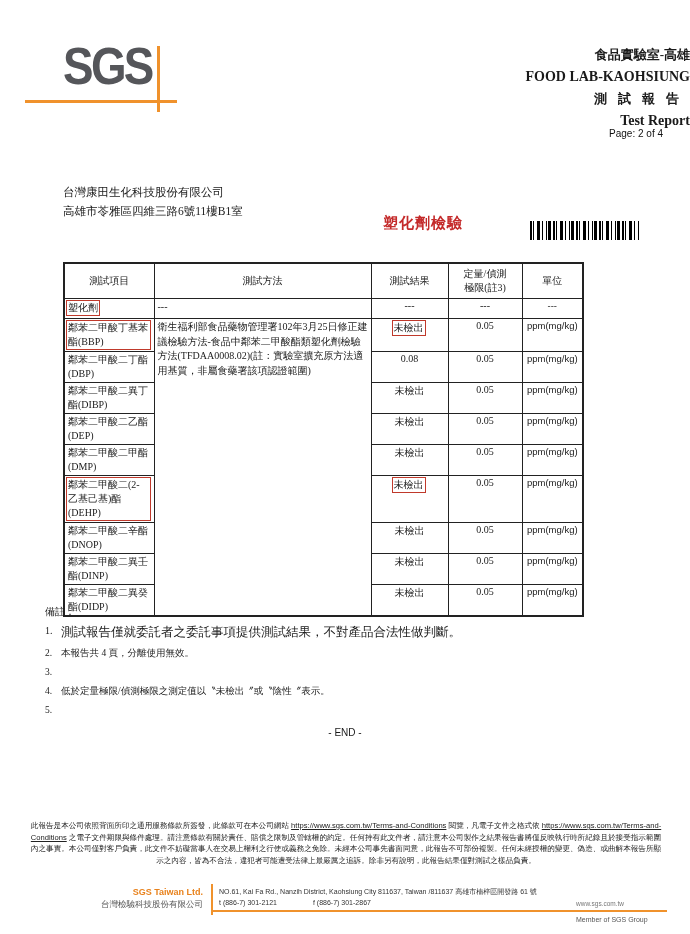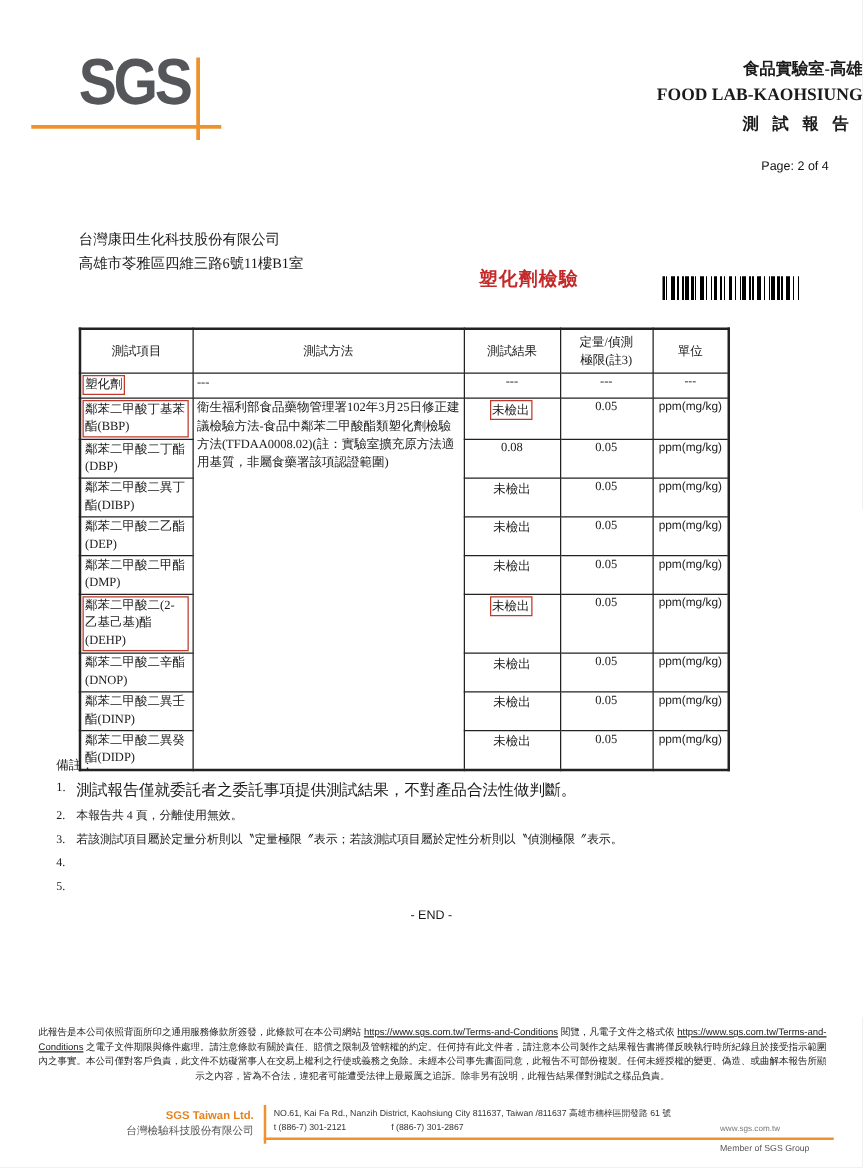--- a/index.html
+++ b/index.html
@@ -91,20 +91,21 @@
   <div class="logo-wrap">
     <div class="logo-hline"></div>
     <div class="logo-vline"></div>
     <div class="logo-text">SGS</div>
   </div>
 
   <div class="title-block">
     <div class="t-zh">食品實驗室-高雄</div>
     <div class="t-en">FOOD LAB-KAOHSIUNG</div>
     <div class="t-report-zh">測試報告</div>
+    <div class="t-en">Test Report</div>
   </div>
 
   <div class="page-num">Page: 2 of 4</div>
 
   <div class="client">
     <div>台灣康田生化科技股份有限公司</div>
     <div>高雄市苓雅區四維三路6號11樓B1室</div>
   </div>
 
 
@@ -198,24 +199,24 @@
     <div class="note big">
       <span class="n">1.</span>
       <span class="t">測試報告僅就委託者之委託事項提供測試結果，不對產品合法性做判斷。</span>
     </div>
     <div class="note">
       <span class="n">2.</span>
       <span class="t">本報告共 4 頁，分離使用無效。</span>
     </div>
     <div class="note">
       <span class="n">3.</span>
-      <span class="t">若該測試項目屬於定量分析則以〝定量極限〞表示；若該測試項目屬於定性分析則以〝偵測極限〞表示。</span>
     </div>
     <div class="note">
       <span class="n">4.</span>
+      <span class="t">低於定量極限/偵測極限之測定值以〝未檢出〞或〝陰性〞表示。</span>
     </div>
     <div class="note">
       <span class="n">5.</span>
     </div>
   </div>
 
   <div class="end-mark">- END -</div>
 
   <div class="legal"><span>此報告是本公司依照背面所印之通用服務條款所簽發，此條款可在本公司網站 </span><a href="#">https://www.sgs.com.tw/Terms-and-Conditions</a><span> 閱覽，凡電子文件之格式依 </span><a href="#">https://www.sgs.com.tw/Terms-and-Conditions</a><span> 之電子文件期限與條件處理。請注意條款有關於責任、賠償之限制及管轄權的約定。任何持有此文件者，請注意本公司製作之結果報告書將僅反映執行時所紀錄且於接受指示範圍內之事實。本公司僅對客戶負責，此文件不妨礙當事人在交易上權利之行使或義務之免除。未經本公司事先書面同意，此報告不可部份複製。任何未經授權的變更、偽造、或曲解本報告所顯示之內容，皆為不合法，違犯者可能遭受法律上最嚴厲之追訴。除非另有說明，此報告結果僅對測試之樣品負責。</span></div>
 

